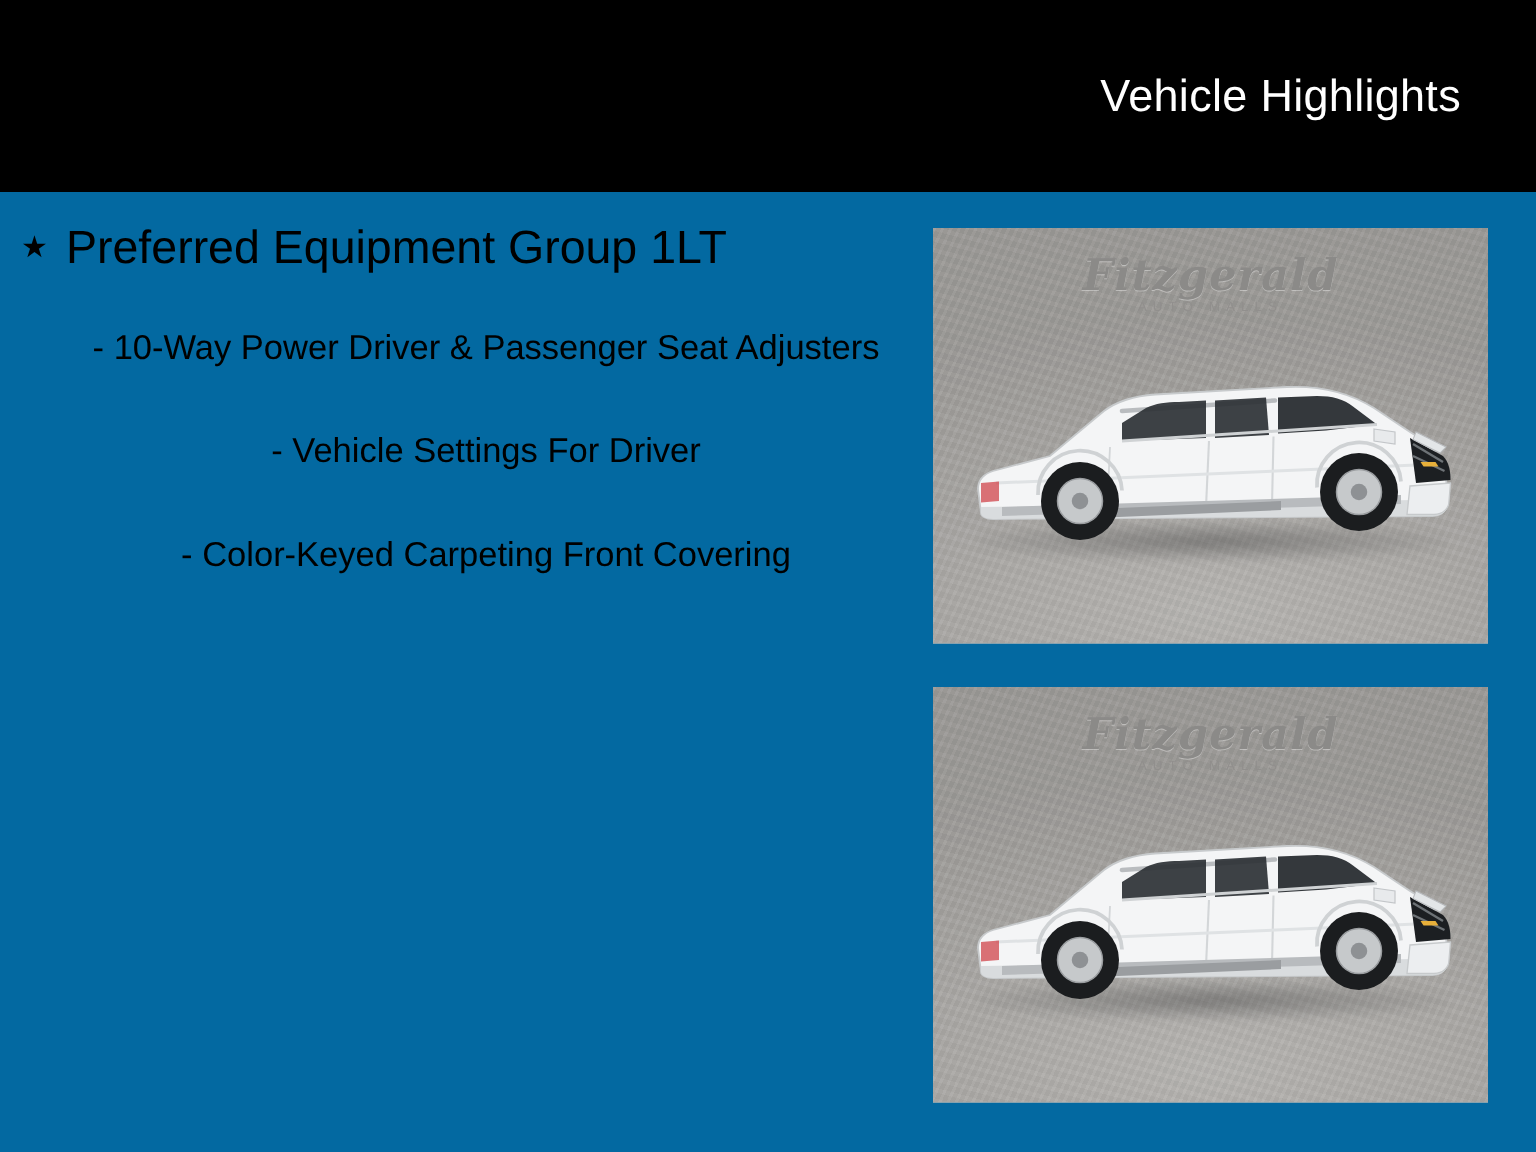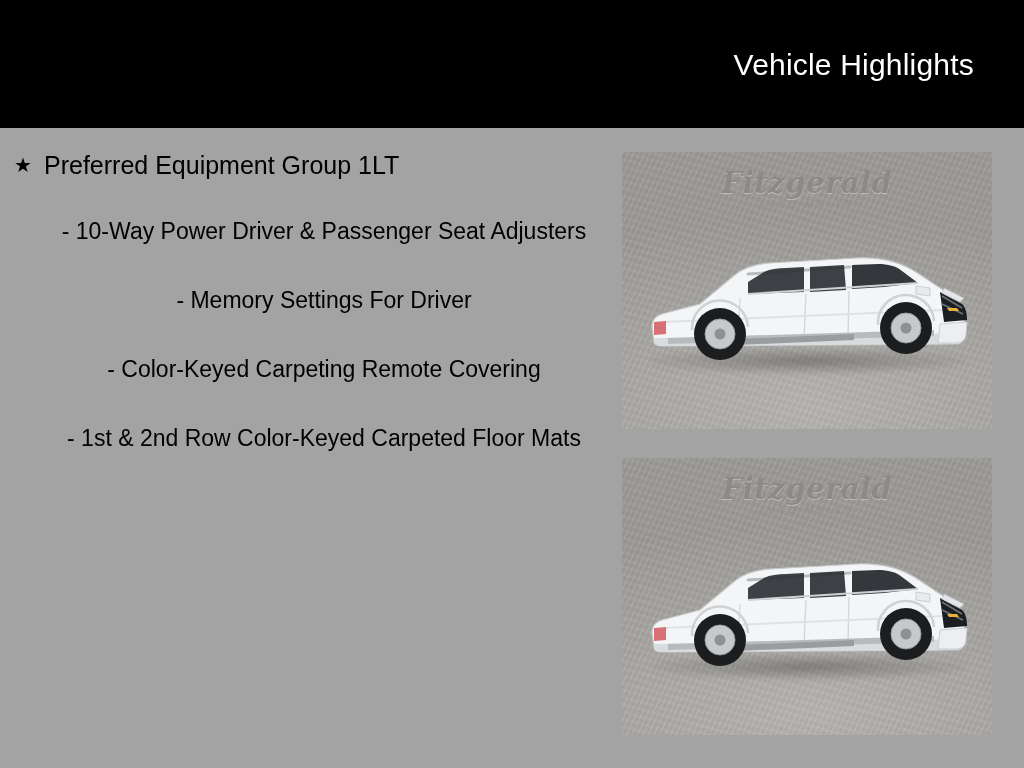--- a/index.html
+++ b/index.html
@@ -10,21 +10,21 @@
     width: 1024px;
     height: 768px;
     background: #ffffff;
     font-family: "Liberation Sans", sans-serif;
     overflow: hidden;
   }
   .page {
     position: relative;
     width: 1024px;
     height: 768px;
-    background: #a3a3a3;
+    background: #0369a1;
   }
   
   .header {
     position: absolute;
     left: 0;
     top: 0;
     width: 1024px;
     height: 128px;
     background: #000000;
   }
@@ -56,21 +56,21 @@
   }
   .star-icon {
     font-size: 20px;
     line-height: 30px;
     color: #000000;
     width: 30px;
     flex: 0 0 30px;
     text-align: left;
   }
   .feature-head-text {
-    font-size: 25px;
+    font-size: 31px;
     line-height: 30px;
     color: #000000;
     white-space: nowrap;
   }
   .bullets {
     position: absolute;
     left: 44px;
     top: 88px;
     width: 560px;
     text-align: center;
@@ -163,23 +163,22 @@
 
   <div class="content">
 
     <div class="feature-head">
       <span class="star-icon">★</span>
       <span class="feature-head-text">Preferred Equipment Group 1LT</span>
     </div>
 
     <div class="bullets">
       <div class="bullet">- 10-Way Power Driver &amp; Passenger Seat Adjusters</div>
-      <div class="bullet">- Memory Settings For Driver</div>
-      <div class="bullet">- Color-Keyed Carpeting Remote Covering</div>
-      <div class="bullet">- 1st &amp; 2nd Row Color-Keyed Carpeted Floor Mats</div>
+      <div class="bullet">- Vehicle Settings For Driver</div>
+      <div class="bullet">- Color-Keyed Carpeting Front Covering</div>
     </div>
   </div>
 
   <div class="photo photo-top">
     <div class="photo-bg"></div>
     <div class="watermark">
       <div class="wm-main">Fitzgerald</div>
       <div class="wm-sub">AUTO MALLS</div>
     </div>
     <div class="shadow"></div>

